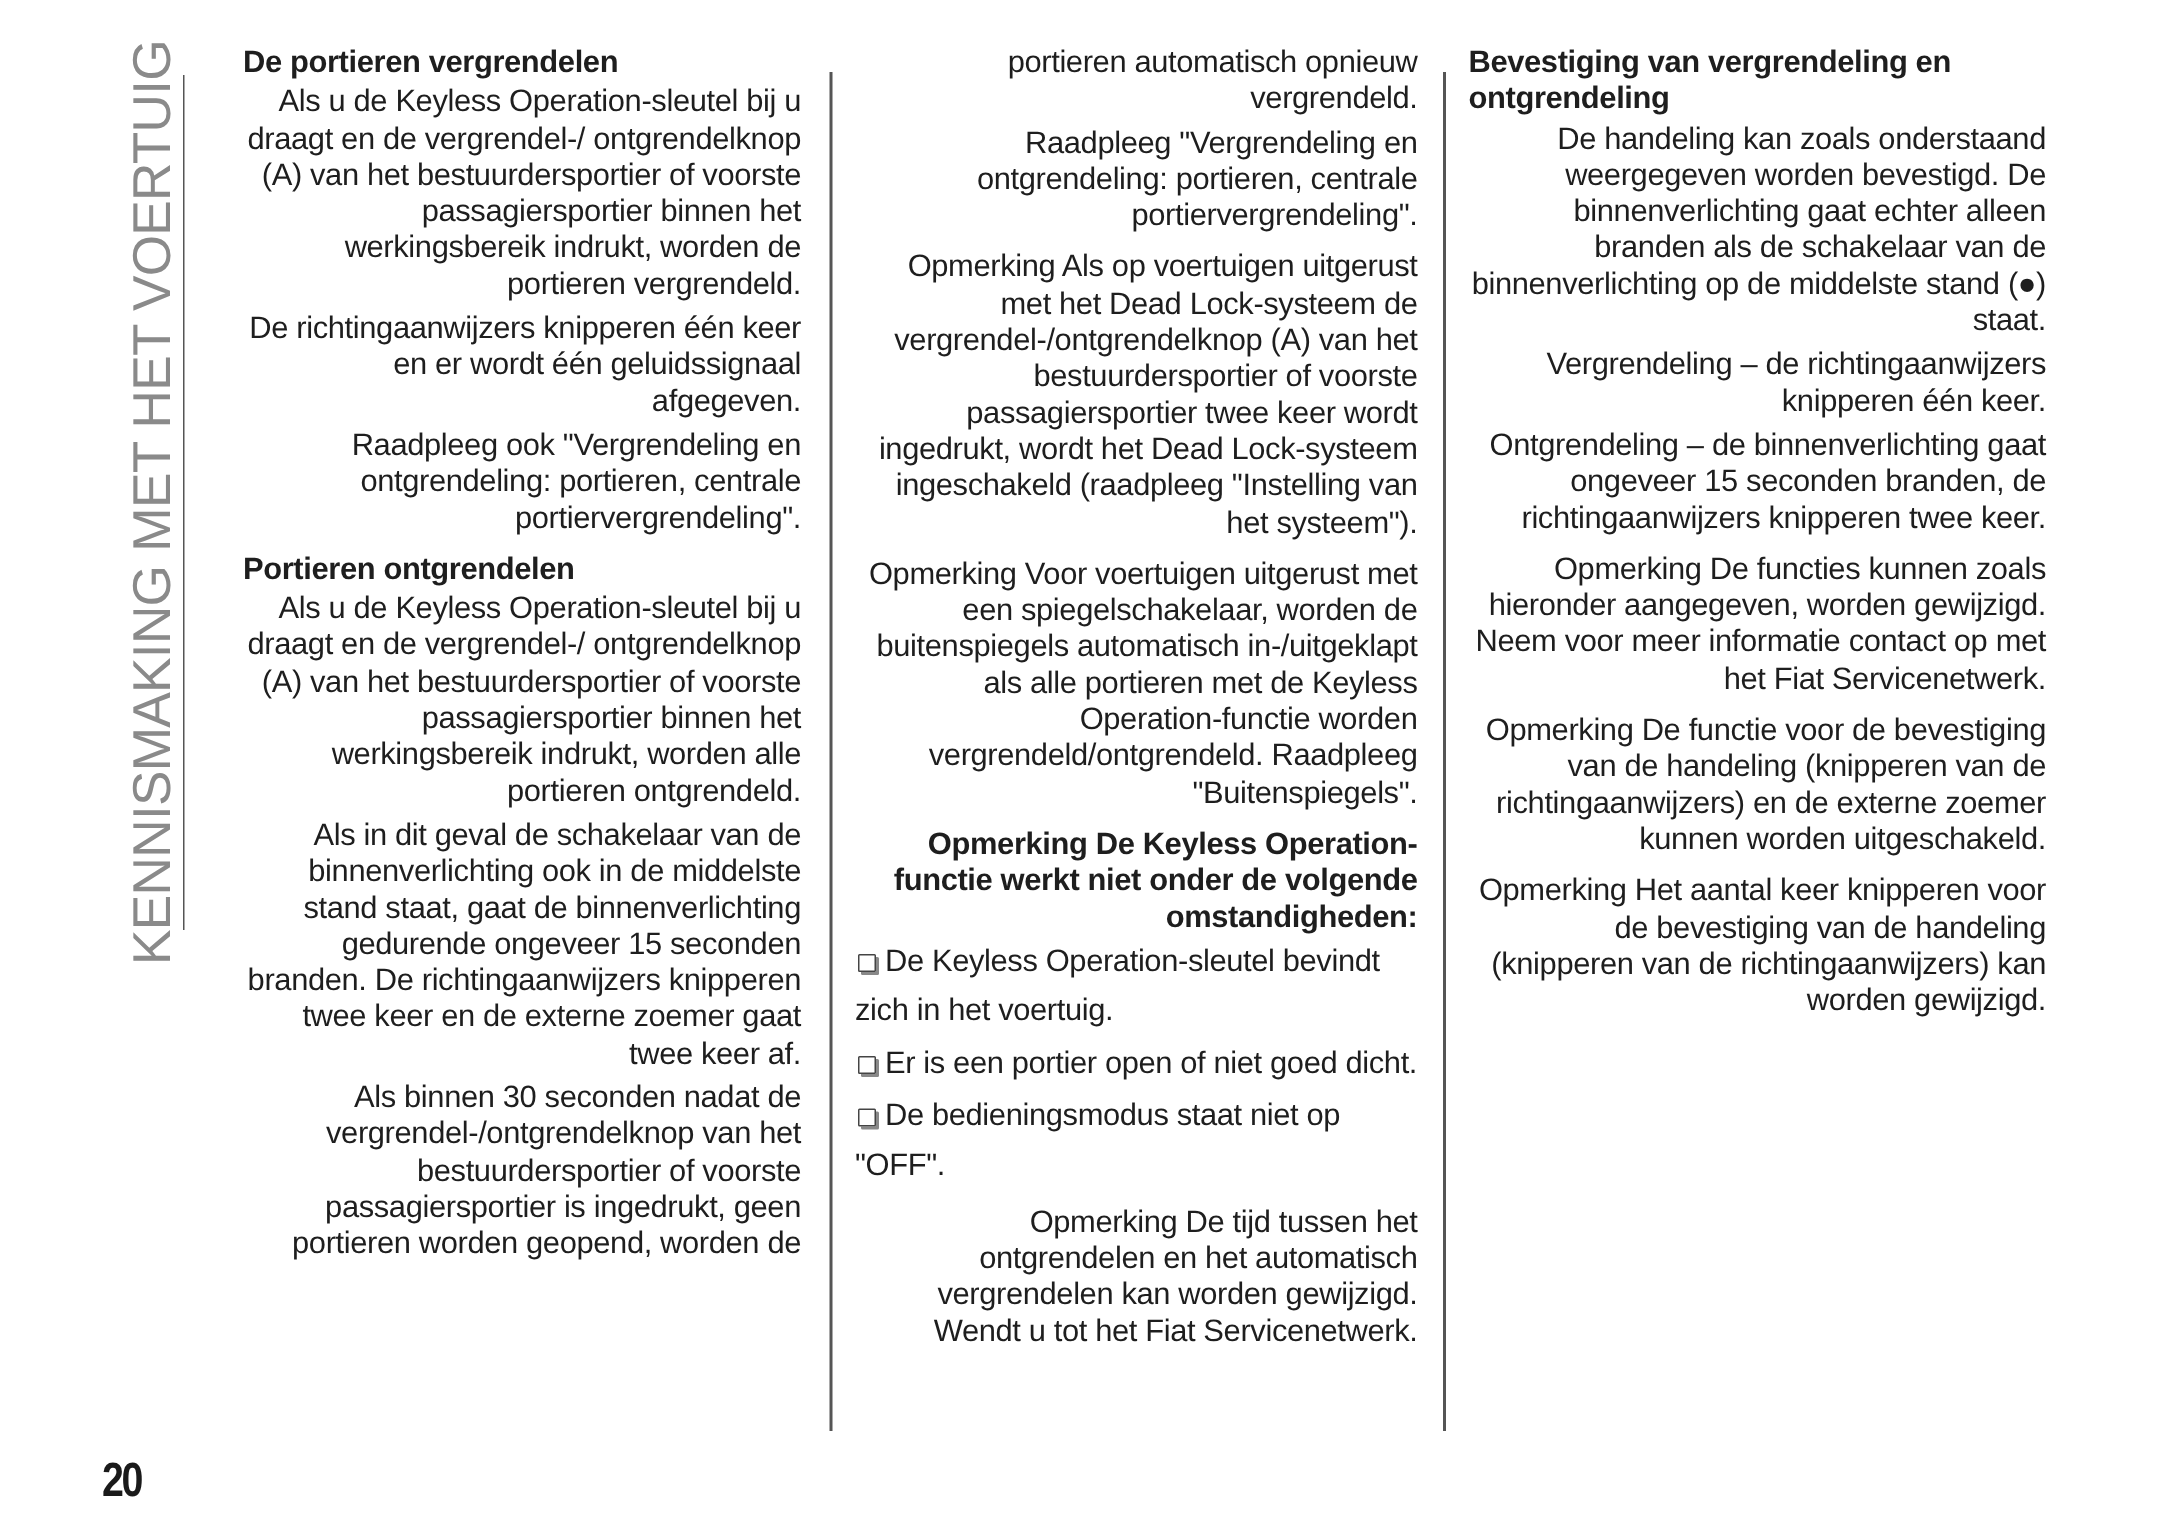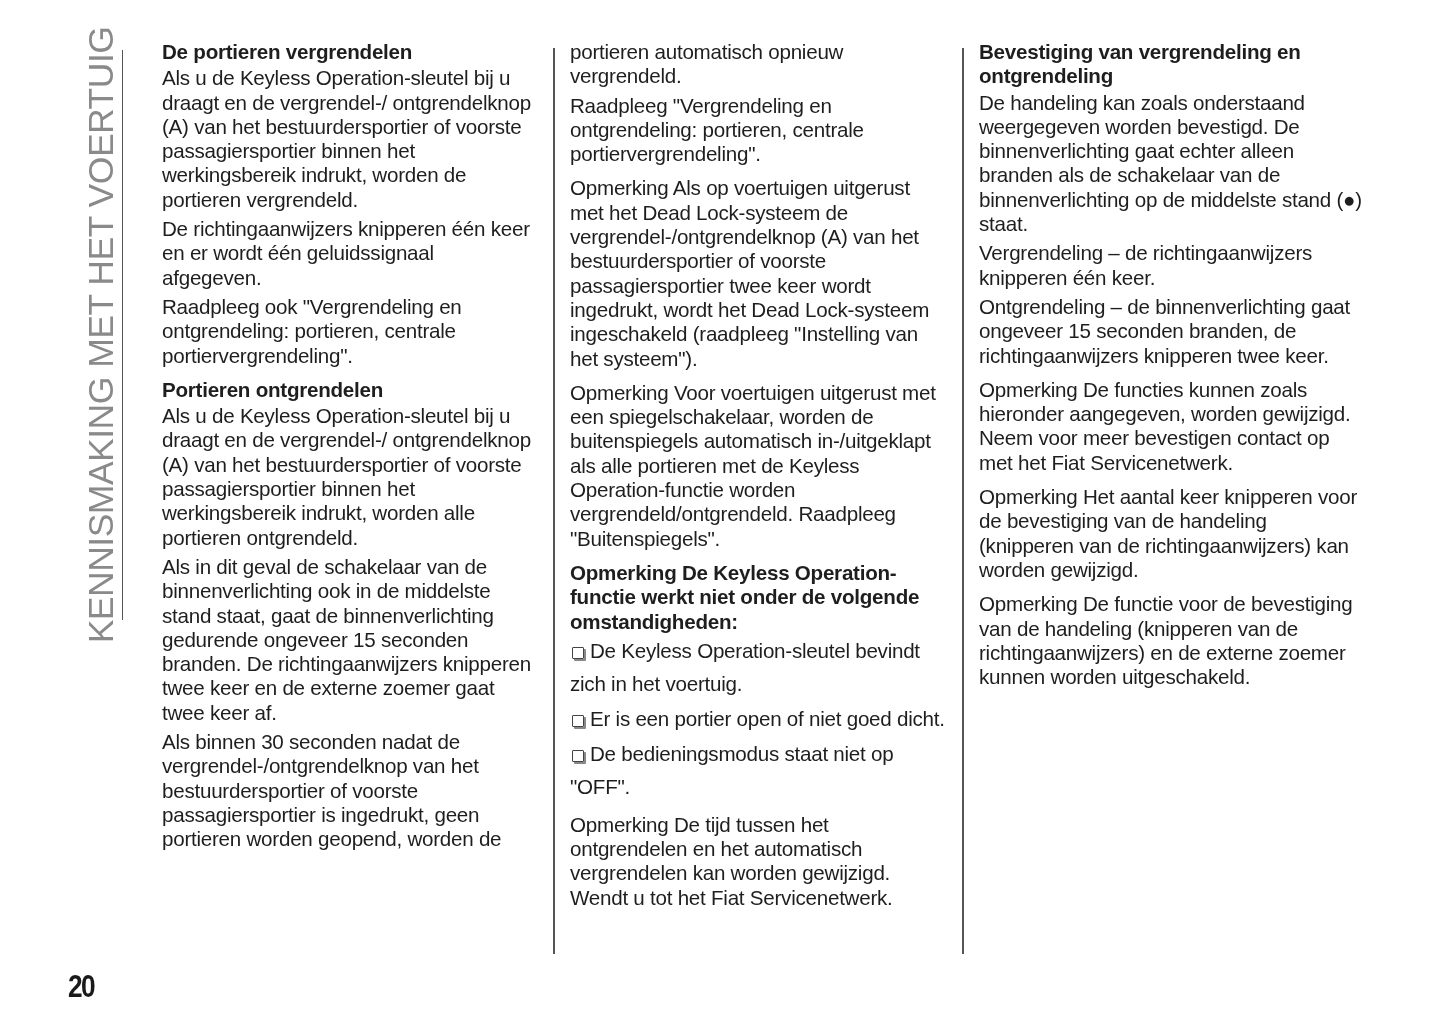--- a/index.html
+++ b/index.html
@@ -47,27 +47,28 @@
     }
     .col-divider {
       position: absolute;
       top: 48px;
       width: 1.5px;
       height: 906px;
       background: #555555;
     }
     .col {
       position: absolute;
-      top: 40px;
+      top: 30px;
       font-size: 20.6px;
       line-height: 24.3px;
       letter-spacing: -0.25px;
     }
     .col p {
       margin: 0 0 5px 0;
+      text-align: right;
     }
     .col h3 {
       margin: 0 0 2px 0;
       font-size: 20.6px;
       line-height: 24.3px;
       font-weight: bold;
     }
     .col p.note {
       margin-top: 10px;
       margin-bottom: 5px;
@@ -139,18 +140,18 @@
   <p class="note" style="">Opmerking  De tijd tussen het ontgrendelen en het automatisch vergrendelen kan worden gewijzigd. Wendt u tot het Fiat Servicenetwerk.</p>
 </div>
 
 <div class="col-divider" style="left:962px;"></div>
 
 <div class="col" style="left:979px; width:385px;">
   <h3>Bevestiging van vergrendeling en ontgrendeling</h3>
   <p>De handeling kan zoals onderstaand weergegeven worden bevestigd. De binnenverlichting gaat echter alleen branden als de schakelaar van de binnenverlichting op de middelste stand (●) staat.</p>
   <p>Vergrendeling – de richtingaanwijzers knipperen één keer.</p>
   <p>Ontgrendeling – de binnenverlichting gaat ongeveer 15 seconden branden, de richtingaanwijzers knipperen twee keer.</p>
-  <p class="note">Opmerking  De functies kunnen zoals hieronder aangegeven, worden gewijzigd. Neem voor meer bevestigen contact op met het Fiat Servicenetwerk.</p>
+  <p class="note">Opmerking  De functies kunnen zoals hieronder aangegeven, worden gewijzigd. Neem voor meer informatie contact op met het Fiat Servicenetwerk.</p>
+  <p class="note">Opmerking  De functie voor de bevestiging van de handeling (knipperen van de richtingaanwijzers) en de externe zoemer kunnen worden uitgeschakeld.</p>
   <p class="note">Opmerking  Het aantal keer knipperen voor de bevestiging van de handeling (knipperen van de richtingaanwijzers) kan worden gewijzigd.</p>
-  <p class="note">Opmerking  De functie voor de bevestiging van de handeling (knipperen van de richtingaanwijzers) en de externe zoemer kunnen worden uitgeschakeld.</p>
 </div>
 
 <div class="page-number">20</div>
 
 </body></html>

